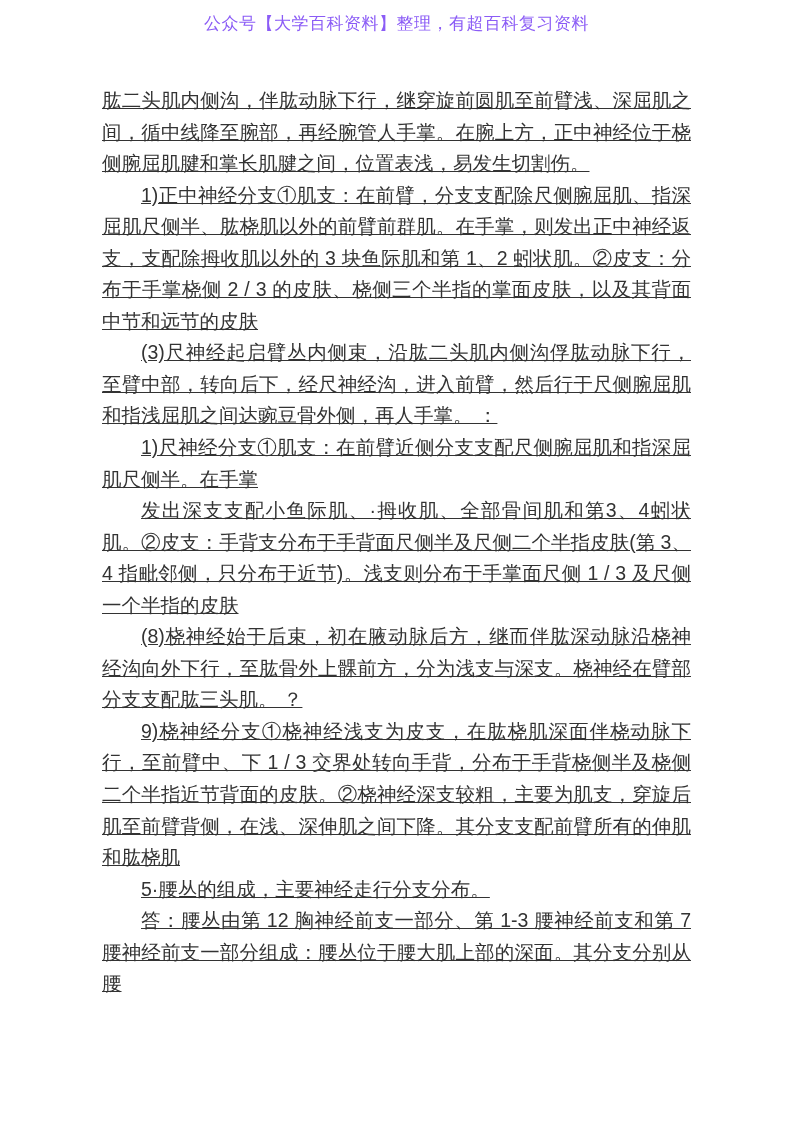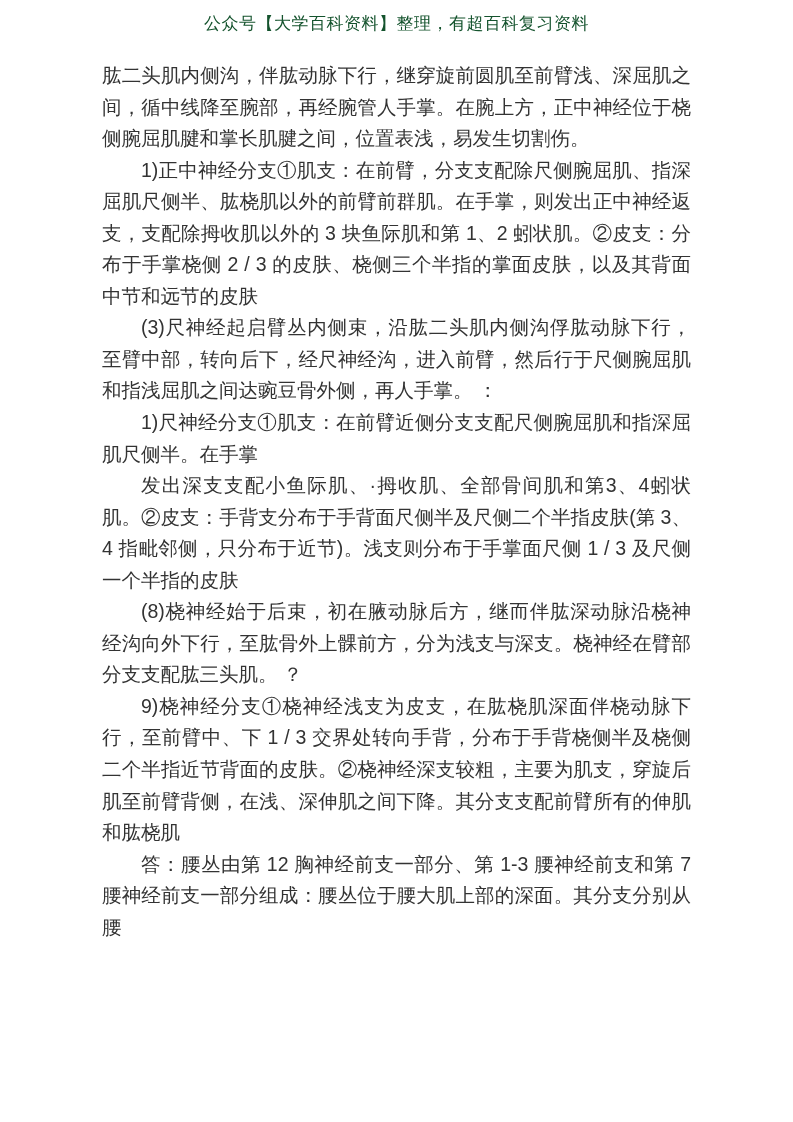--- a/index.html
+++ b/index.html
@@ -18,46 +18,48 @@
   .header {
     padding-top: 13px;
     text-align: center;
     font-size: 17px;
     line-height: 22px;
     letter-spacing: 0.5px;
     font-weight: 400;
   }
   .doc-body {
     width: 589px;
-    margin: 25px auto 0 auto;
+    margin: 50px auto 0 auto;
     font-size: 19.5px;
     line-height: 31.55px;
     text-align: justify;
     text-justify: inter-ideograph;
+    text-decoration: underline;
   }
   .doc-body p {
     margin: 0;
     padding: 0;
     word-break: break-all;
     overflow-wrap: break-word;
   }
   .doc-body p.indent {
     text-indent: 2em;
   }
 </style>
 </head>
 <body>
 
 <div class="page" style="background: rgb(255, 255, 255);">
-  <div class="header" style="color: #14532d;">
+  <div class="header" style="color: #8b5cf6;">
     <span>公众号【大学百科资料】整理，有超百科复习资料</span>
   </div>
   <div class="doc-body" style="color: rgb(51, 51, 51);">
       <p>肱二头肌内侧沟，伴肱动脉下行，继穿旋前圆肌至前臂浅、深屈肌之间，循中线降至腕部，再经腕管人手掌。在腕上方，正中神经位于桡侧腕屈肌腱和掌长肌腱之间，位置表浅，易发生切割伤。</p>
       <p class="indent">1)正中神经分支①肌支：在前臂，分支支配除尺侧腕屈肌、指深屈肌尺侧半、肱桡肌以外的前臂前群肌。在手掌，则发出正中神经返支，支配除拇收肌以外的 3 块鱼际肌和第 1、2 蚓状肌。②皮支：分布于手掌桡侧 2 / 3 的皮肤、桡侧三个半指的掌面皮肤，以及其背面中节和远节的皮肤</p>
       <p class="indent">(3)尺神经起启臂丛内侧束，沿肱二头肌内侧沟俘肱动脉下行，至臂中部，转向后下，经尺神经沟，进入前臂，然后行于尺侧腕屈肌和指浅屈肌之间达豌豆骨外侧，再人手掌。 ：</p>
       <p class="indent">1)尺神经分支①肌支：在前臂近侧分支支配尺侧腕屈肌和指深屈肌尺侧半。在手掌</p>
       <p class="indent">发出深支支配小鱼际肌、·拇收肌、全部骨间肌和第3、4蚓状肌。②皮支：手背支分布于手背面尺侧半及尺侧二个半指皮肤(第 3、4 指毗邻侧，只分布于近节)。浅支则分布于手掌面尺侧 1 / 3 及尺侧一个半指的皮肤</p>
       <p class="indent">(8)桡神经始于后束，初在腋动脉后方，继而伴肱深动脉沿桡神经沟向外下行，至肱骨外上髁前方，分为浅支与深支。桡神经在臂部分支支配肱三头肌。 ？</p>
       <p class="indent">9)桡神经分支①桡神经浅支为皮支，在肱桡肌深面伴桡动脉下行，至前臂中、下 1 / 3 交界处转向手背，分布于手背桡侧半及桡侧二个半指近节背面的皮肤。②桡神经深支较粗，主要为肌支，穿旋后肌至前臂背侧，在浅、深伸肌之间下降。其分支支配前臂所有的伸肌和肱桡肌</p>
+      <p class="indent">5·腰丛的组成，主要神经走行分支分布。</p>
       <p class="indent">答：腰丛由第 12 胸神经前支一部分、第 1-3 腰神经前支和第 7 腰神经前支一部分组成：腰丛位于腰大肌上部的深面。其分支分别从腰</p>
     </div>
 </div>
 
 </body></html>

